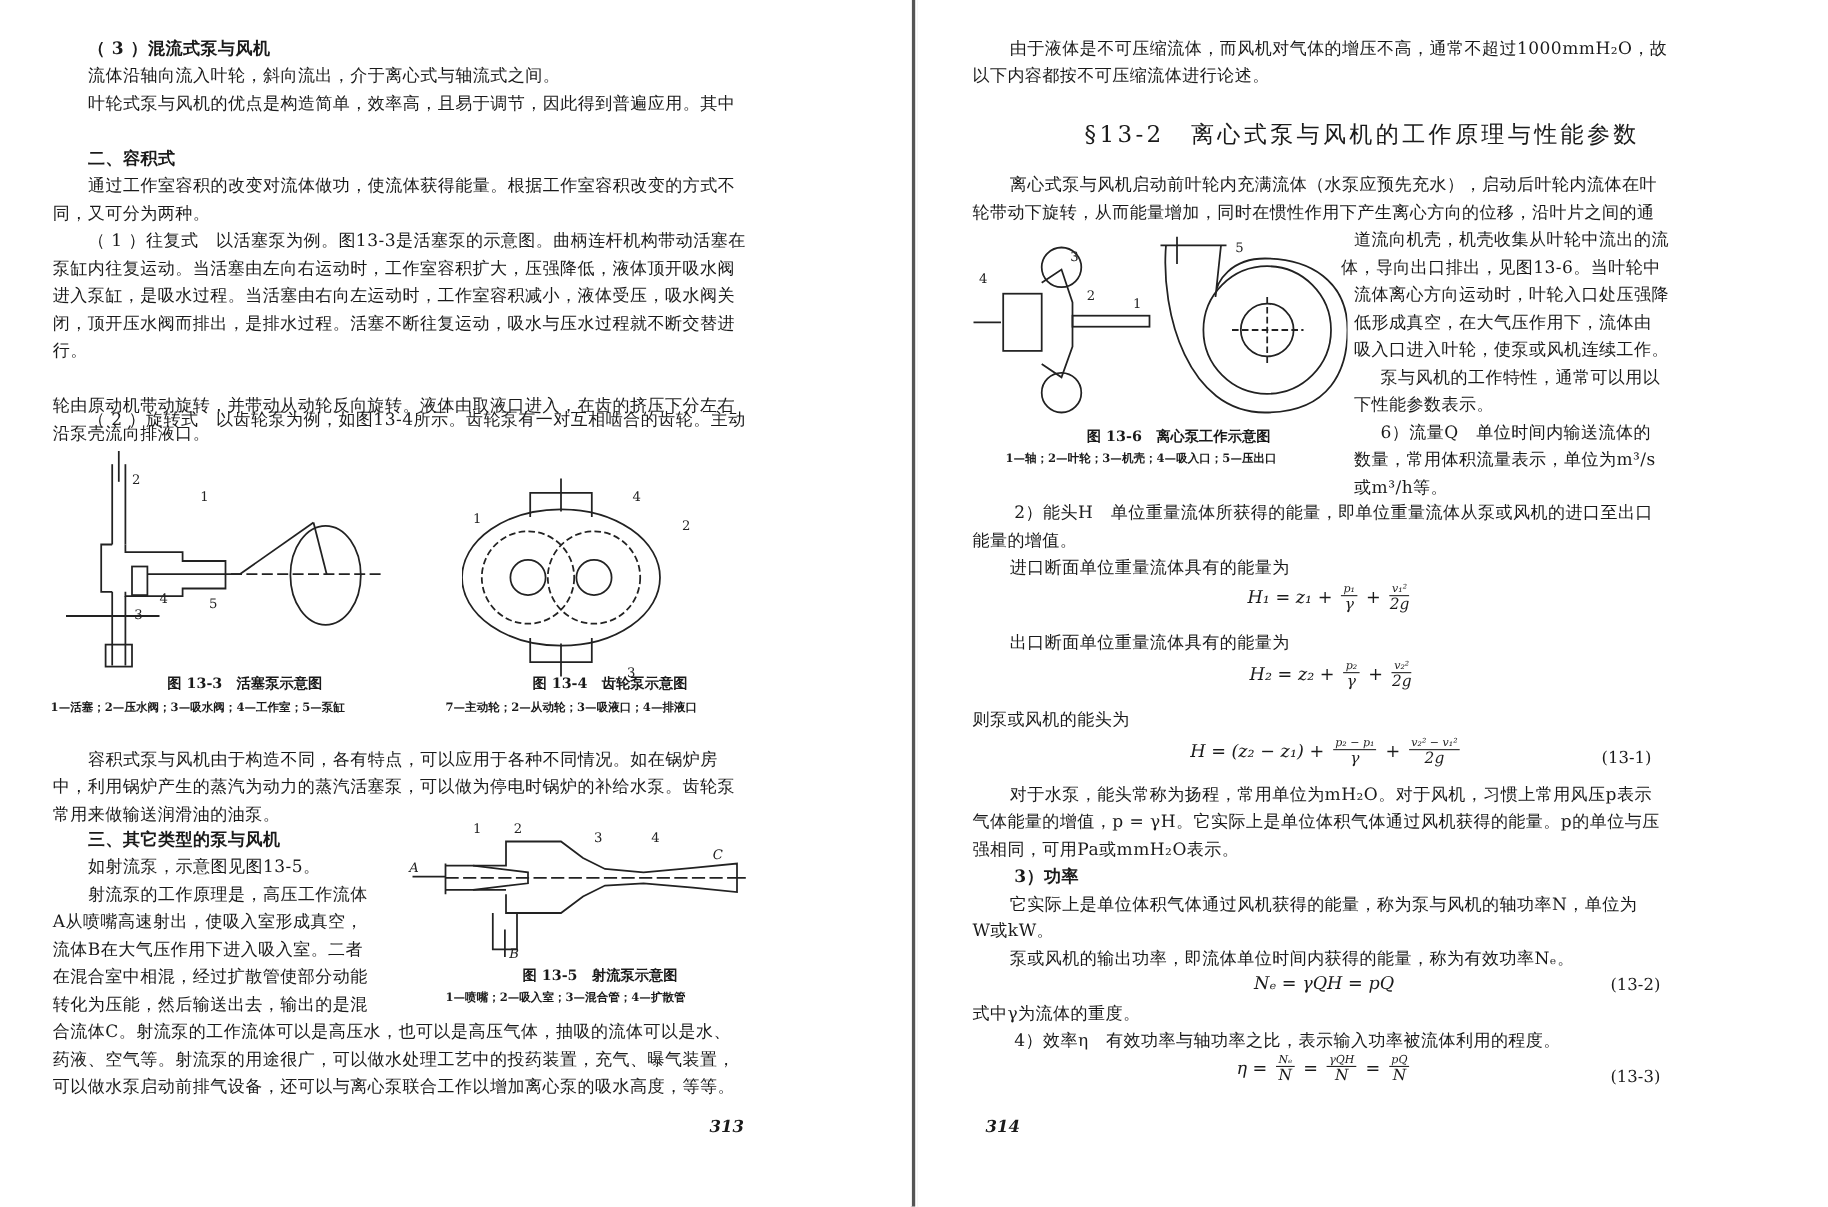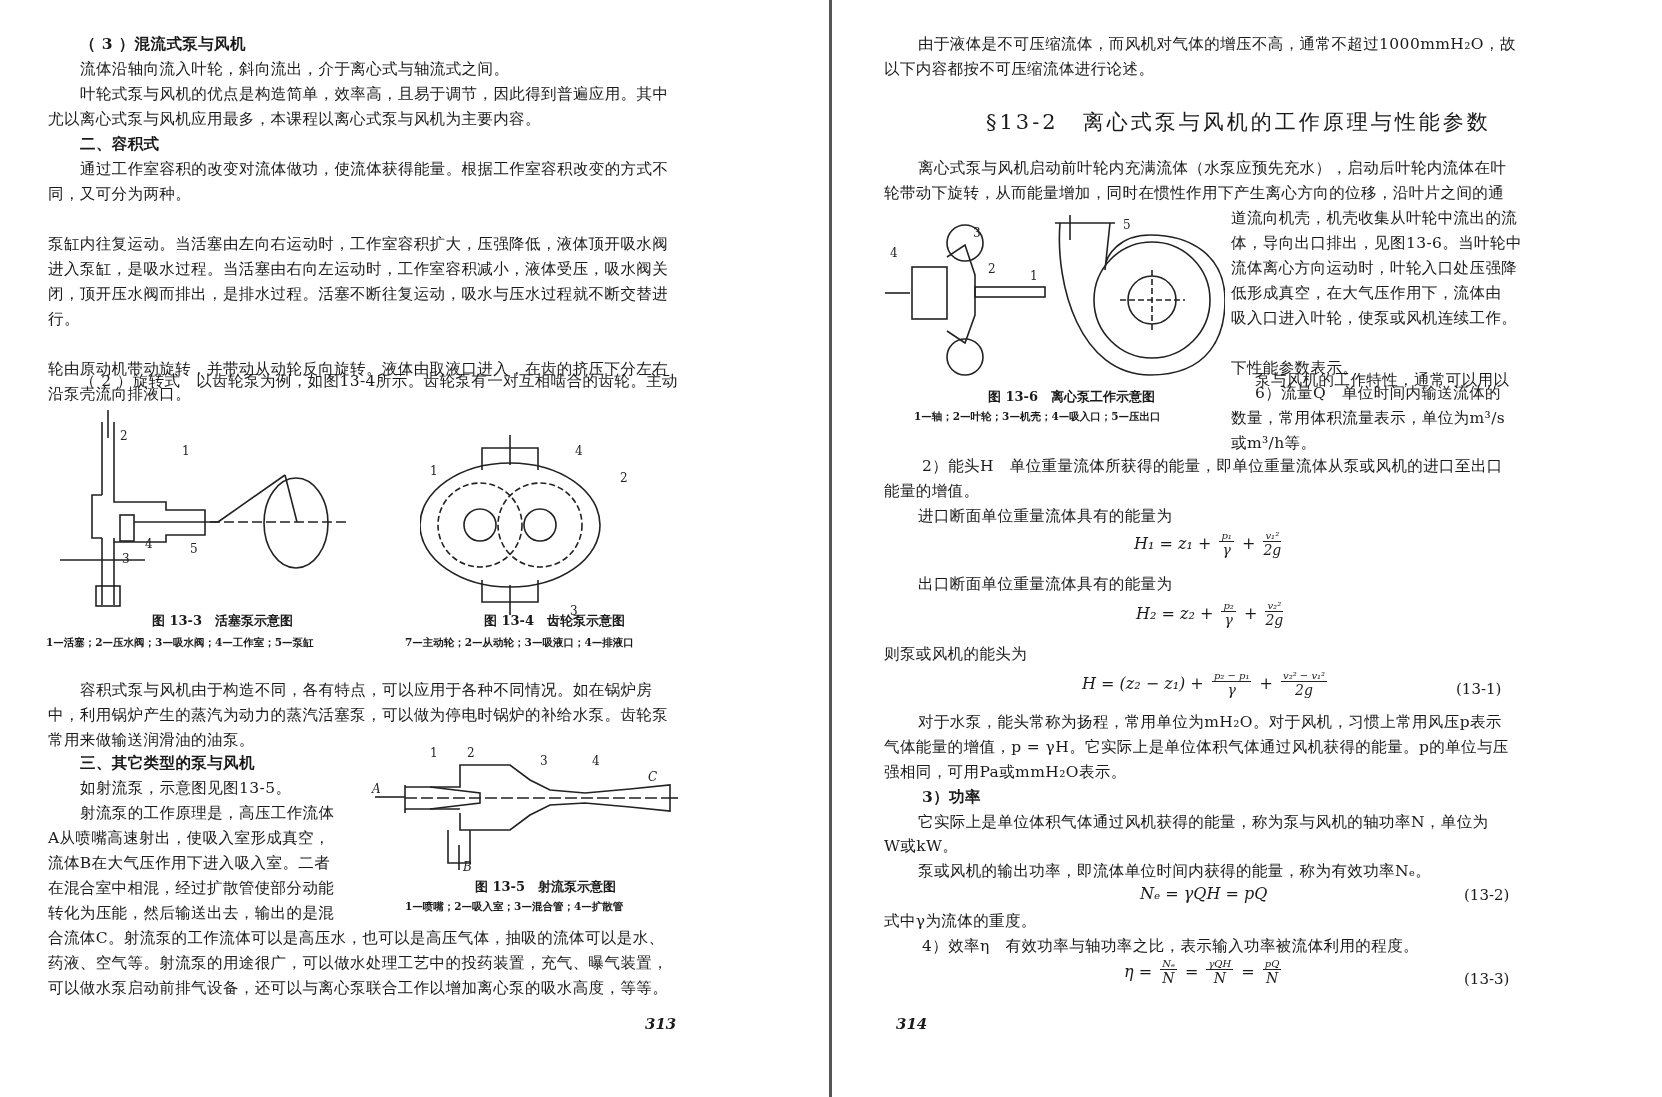--- a/index.html
+++ b/index.html
@@ -29,24 +29,24 @@
 </head>
 <body>
 
 <div class="divider"></div>
 <div class="divider2"></div>
 
 <div class="page" id="page-left">
   <div class="line heading" style="left:80px;top:34px;">（ 3 ）混流式泵与风机</div>
   <div class="line" style="left:80px;top:59px;">流体沿轴向流入叶轮，斜向流出，介于离心式与轴流式之间。</div>
   <div class="line" style="left:80px;top:84px;">叶轮式泵与风机的优点是构造简单，效率高，且易于调节，因此得到普遍应用。其中</div>
-  <div class="line" style="left:48px;top:109px;">尤以离心式泵与风机应用最多，本课程以离心式泵与风机为主要内容。</div>
   <div class="line heading" style="left:80px;top:134px;">二、容积式</div>
   <div class="line" style="left:80px;top:159px;">通过工作室容积的改变对流体做功，使流体获得能量。根据工作室容积改变的方式不</div>
   <div class="line" style="left:48px;top:184px;">同，又可分为两种。</div>
+  <div class="line" style="left:80px;top:209px;">（ 1 ）往复式　以活塞泵为例。图13-3是活塞泵的示意图。曲柄连杆机构带动活塞在</div>
   <div class="line" style="left:48px;top:234px;">泵缸内往复运动。当活塞由左向右运动时，工作室容积扩大，压强降低，液体顶开吸水阀</div>
   <div class="line" style="left:48px;top:259px;">进入泵缸，是吸水过程。当活塞由右向左运动时，工作室容积减小，液体受压，吸水阀关</div>
   <div class="line" style="left:48px;top:284px;">闭，顶开压水阀而排出，是排水过程。活塞不断往复运动，吸水与压水过程就不断交替进</div>
   <div class="line" style="left:48px;top:309px;">行。</div>
   <div class="line" style="left:80px;top:334px;margin-top:37px;">（ 2 ）旋转式　以齿轮泵为例，如图13-4所示。齿轮泵有一对互相啮合的齿轮。主动</div>
   <div class="line" style="left:48px;top:359px;">轮由原动机带动旋转，并带动从动轮反向旋转。液体由取液口进入，在齿的挤压下分左右</div>
   <div class="line" style="left:48px;top:384px;">沿泵壳流向排液口。</div>
 
   <svg class="fig" style="left:50px;top:410px;" width="320" height="200" viewBox="0 0 320 200">
     <line x1="52" y1="12" x2="52" y2="85"></line>
@@ -131,25 +131,25 @@
 
 <div class="page" id="page-right">
   <div class="line" style="left:84px;top:34px;">由于液体是不可压缩流体，而风机对气体的增压不高，通常不超过1000mmH₂O，故</div>
   <div class="line" style="left:50px;top:59px;">以下内容都按不可压缩流体进行论述。</div>
 
   <div class="secttl" style="left:152px;top:108px;">§13-2　离心式泵与风机的工作原理与性能参数</div>
 
   <div class="line" style="left:84px;top:158px;">离心式泵与风机启动前叶轮内充满流体（水泵应预先充水），启动后叶轮内流体在叶</div>
   <div class="line" style="left:50px;top:183px;">轮带动下旋转，从而能量增加，同时在惯性作用下产生离心方向的位移，沿叶片之间的通</div>
   <div class="line" style="left:397px;top:208px;">道流向机壳，机壳收集从叶轮中流出的流</div>
-  <div class="line" style="left:397px;top:233px;">体，导向出口排出，见图13-6。当叶轮中</div>
+  <div class="line" style="left:385px;top:233px;">体，导向出口排出，见图13-6。当叶轮中</div>
   <div class="line" style="left:397px;top:258px;">流体离心方向运动时，叶轮入口处压强降</div>
   <div class="line" style="left:397px;top:283px;">低形成真空，在大气压作用下，流体由</div>
   <div class="line" style="left:397px;top:308px;">吸入口进入叶轮，使泵或风机连续工作。</div>
-  <div class="line" style="left:421px;top:333px;margin-top:37px;">泵与风机的工作特性，通常可以用以</div>
+  <div class="line" style="left:421px;top:333px;">泵与风机的工作特性，通常可以用以</div>
   <div class="line" style="left:397px;top:358px;">下性能参数表示。</div>
   <div class="line" style="left:421px;top:383px;">6）流量Q　单位时间内输送流体的</div>
   <div class="line" style="left:397px;top:408px;">数量，常用体积流量表示，单位为m³/s</div>
   <div class="line" style="left:397px;top:433px;">或m³/h等。</div>
 
   <svg class="fig" style="left:46px;top:215px;" width="345" height="170" viewBox="0 0 345 170">
     <line x1="5" y1="78" x2="30" y2="78"></line>
     <rect x="32" y="52" width="35" height="52"></rect>
     <polyline points="67,42 85,30 95,60 95,100 85,128 67,116"></polyline>
     <circle cx="85" cy="28" r="18"></circle>

